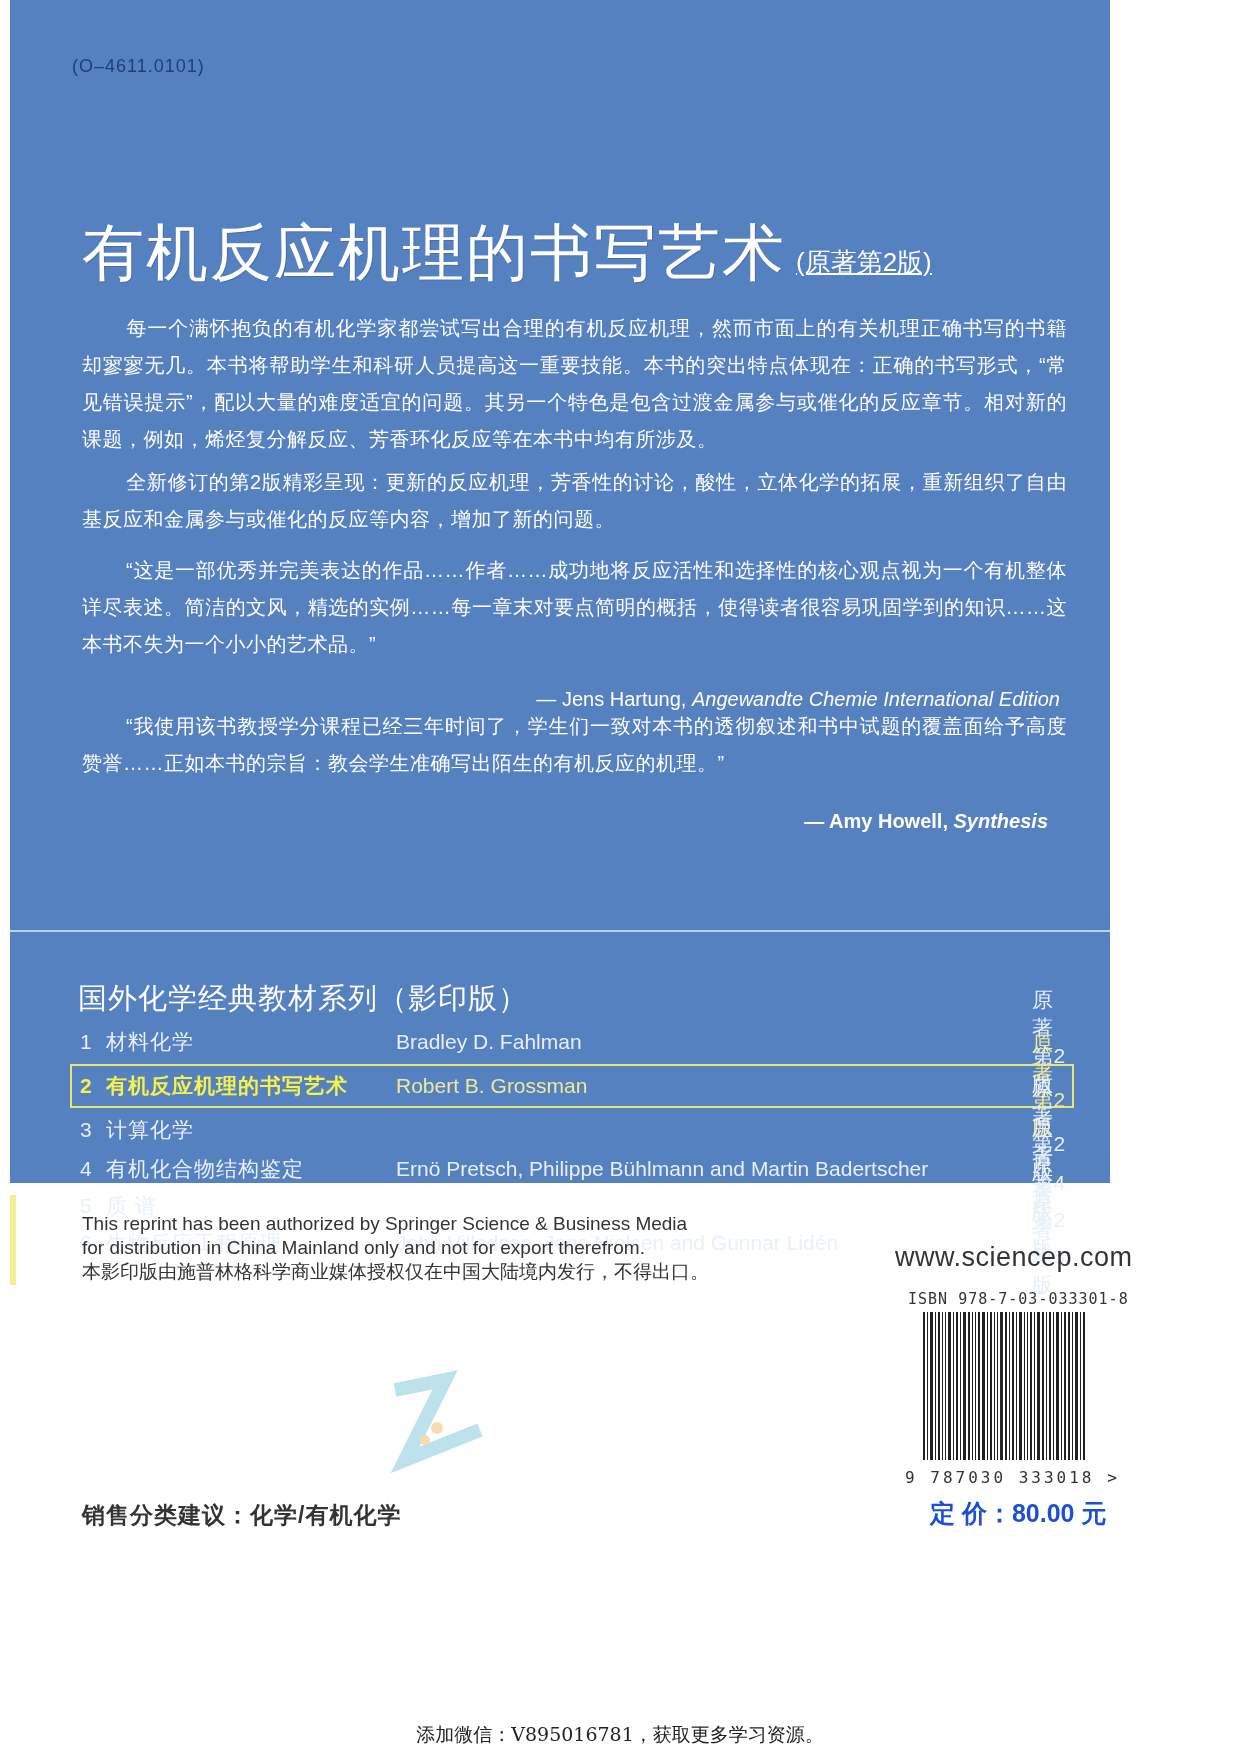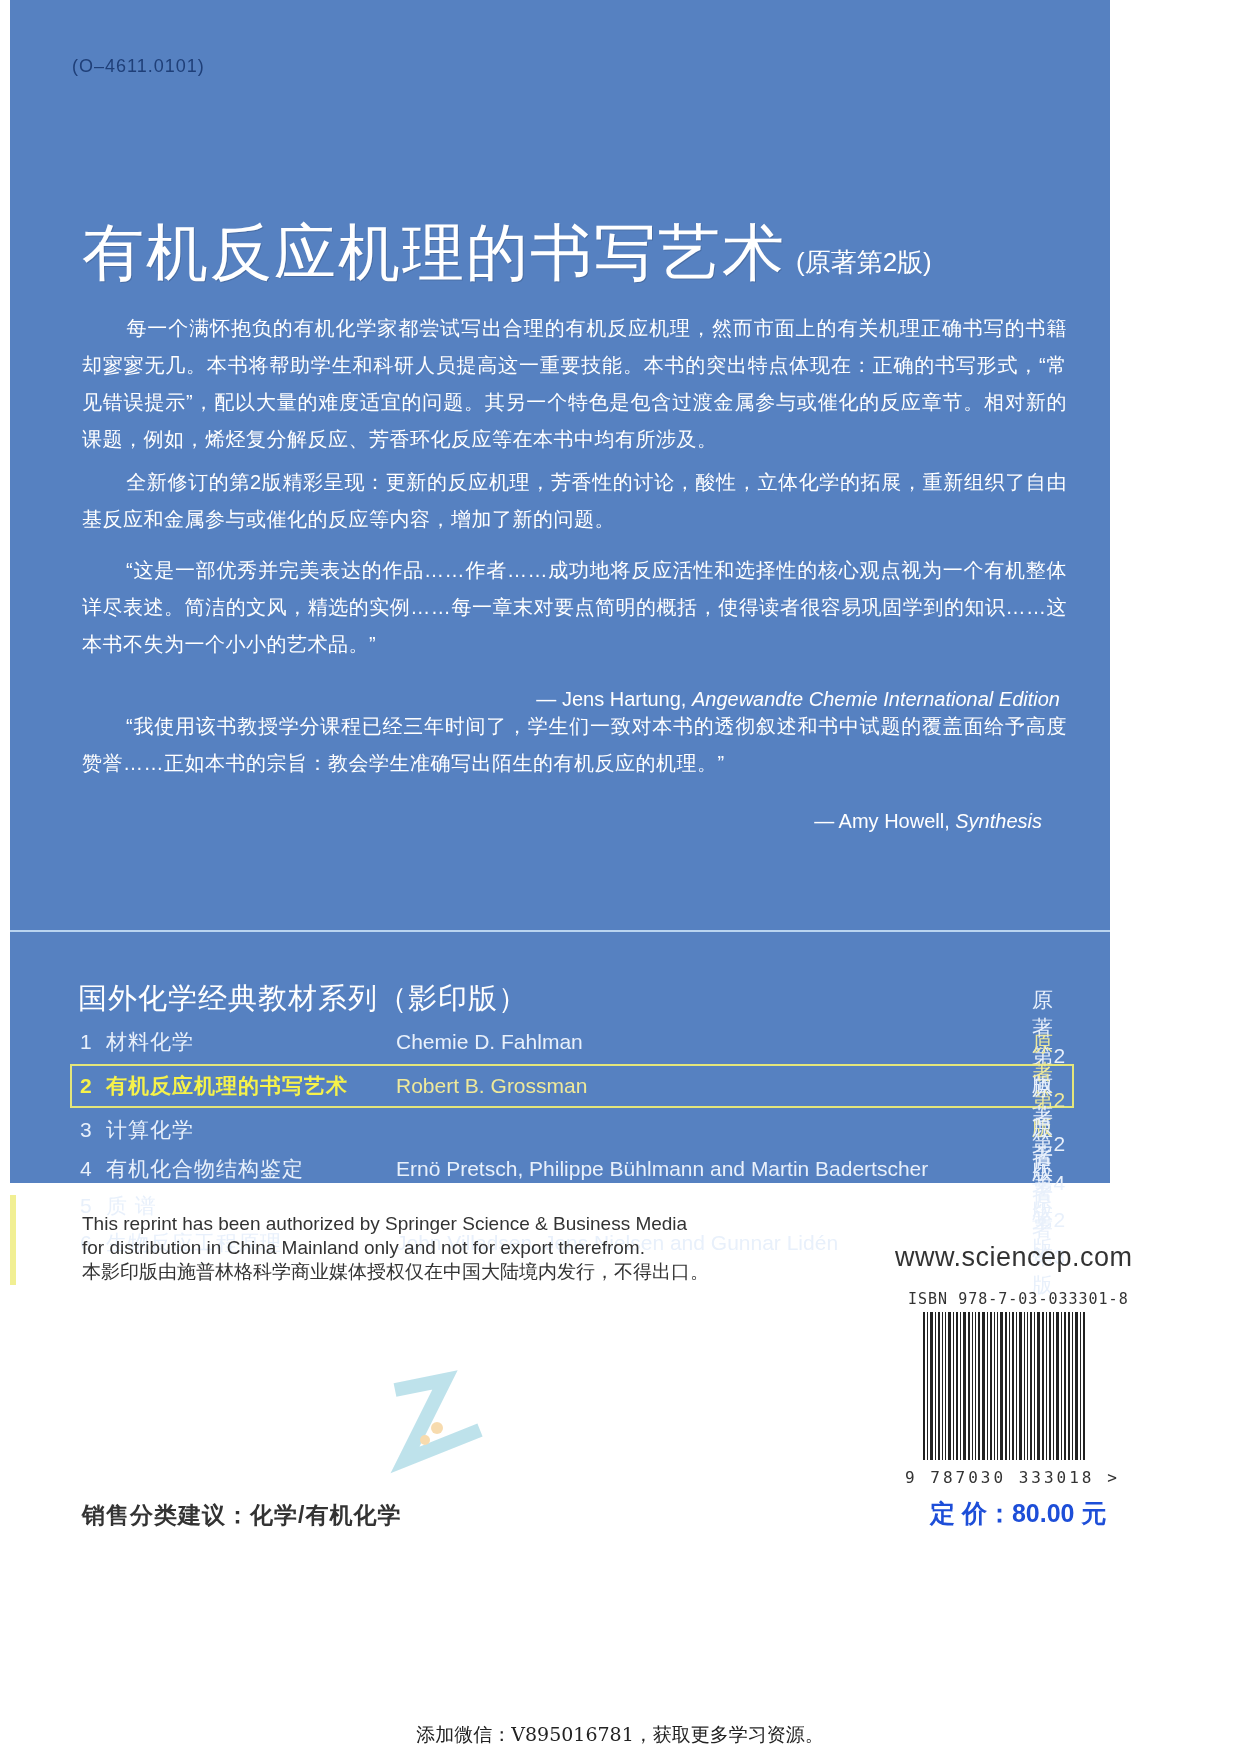--- a/index.html
+++ b/index.html
@@ -15,21 +15,21 @@
   .code {
     position: absolute; left: 72px; top: 56px; font-size: 18px; color: #1f3f78;
     letter-spacing: 1px;
   }
   .title-row { position: absolute; left: 82px; top: 222px; display: flex; align-items: flex-end; }
   .title-main {
     font-family: "DejaVu Serif", serif; font-size: 62px; color: #ffffff;
     letter-spacing: 2px; line-height: 1;
     text-shadow: 1px 1px 0 rgba(0,0,0,0.15);
   }
-  .title-sub { font-size: 26px; color: #ffffff; margin-left: 10px; margin-bottom: 4px; }
+  .title-sub { font-size: 26px; color: #ffffff; margin-left: 10px; margin-bottom: 4px; text-decoration: underline; }
   .para {
     position: absolute; left: 82px; width: 985px; color: #ffffff; font-size: 20px;
     line-height: 37px; text-align: justify; font-weight: normal; letter-spacing: 0.5px;
   }
   .para .indent { display: inline-block; width: 44px; }
   .attrib {
     position: absolute; right: 180px; color: #ffffff; font-size: 20px; text-align: right; margin-top: 28px;
   }
   .attrib i { font-style: italic; }
   .divider {
@@ -103,33 +103,33 @@
 <div class="para" style="top:552px;">
   <span class="indent"></span><span>“这是一部优秀并完美表达的作品……作者……成功地将反应活性和选择性的核心观点视为一个有机整体详尽表述。简洁的文风，精选的实例……每一章末对要点简明的概括，使得读者很容易巩固学到的知识……这本书不失为一个小小的艺术品。”</span>
 </div>
 <div class="attrib" style="top:660px; right:180px;">
   <span>— Jens Hartung, </span><i>Angewandte Chemie International Edition</i>
 </div>
 
 <div class="para" style="top:708px;">
   <span class="indent"></span><span>“我使用该书教授学分课程已经三年时间了，学生们一致对本书的透彻叙述和书中试题的覆盖面给予高度赞誉……正如本书的宗旨：教会学生准确写出陌生的有机反应的机理。”</span>
 </div>
-<div class="attrib" style="top:782px; right:198px;">
+<div class="attrib" style="top:782px; right:192px;font-weight:bold;">
   <span>— Amy Howell, </span><i>Synthesis</i>
 </div>
 
 <div class="divider"></div>
 
 <div class="series-title">国外化学经典教材系列（影印版）</div>
 
 <div class="series-list">
   <div class="series-row" style="margin-top:0px;">
     <span class="num">1</span>
     <span class="cn">材料化学</span>
-    <span class="author">Chemie D. Fahlman</span>
+    <span class="author">Bradley D. Fahlman</span>
     <span class="edition">原著第2版</span>
   </div>
   <div class="series-row highlight" style="margin-top:4px;">
     <span class="num">2</span>
     <span class="cn">有机反应机理的书写艺术</span>
     <span class="author">Robert B. Grossman</span>
     <span class="edition">原著第2版</span>
   </div>
   <div class="series-row" style="margin-top:4px;">
     <span class="num">3</span>

